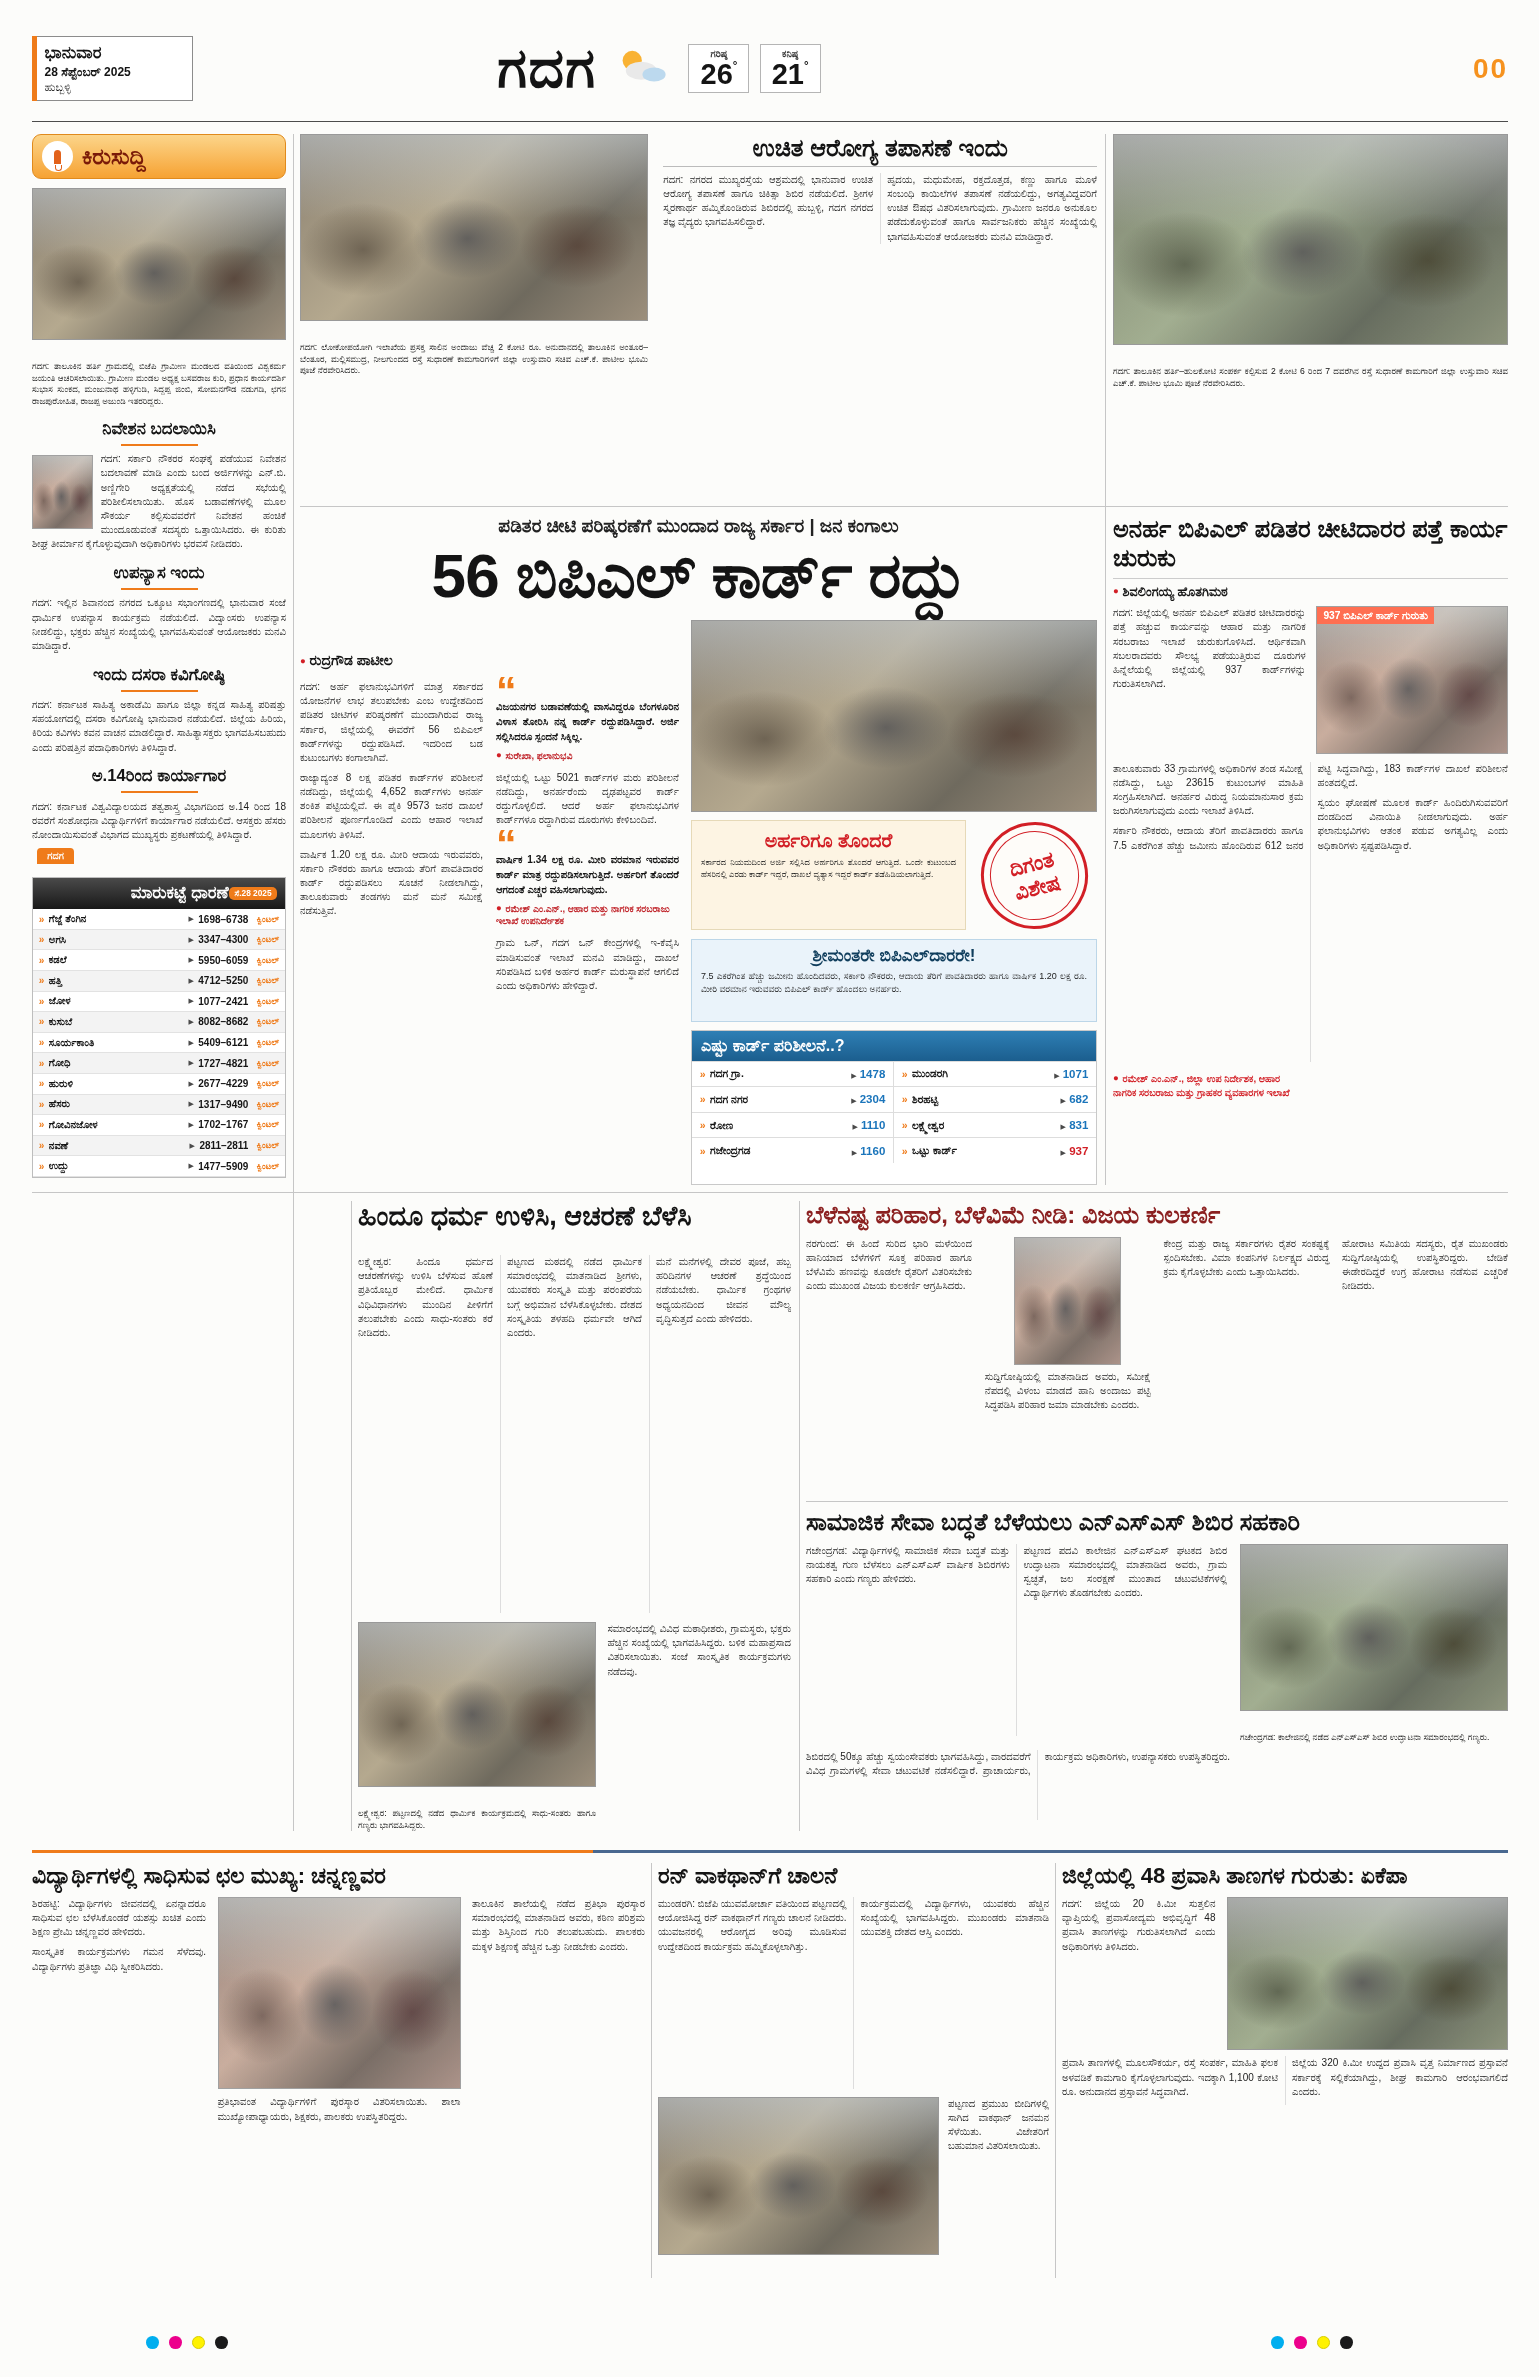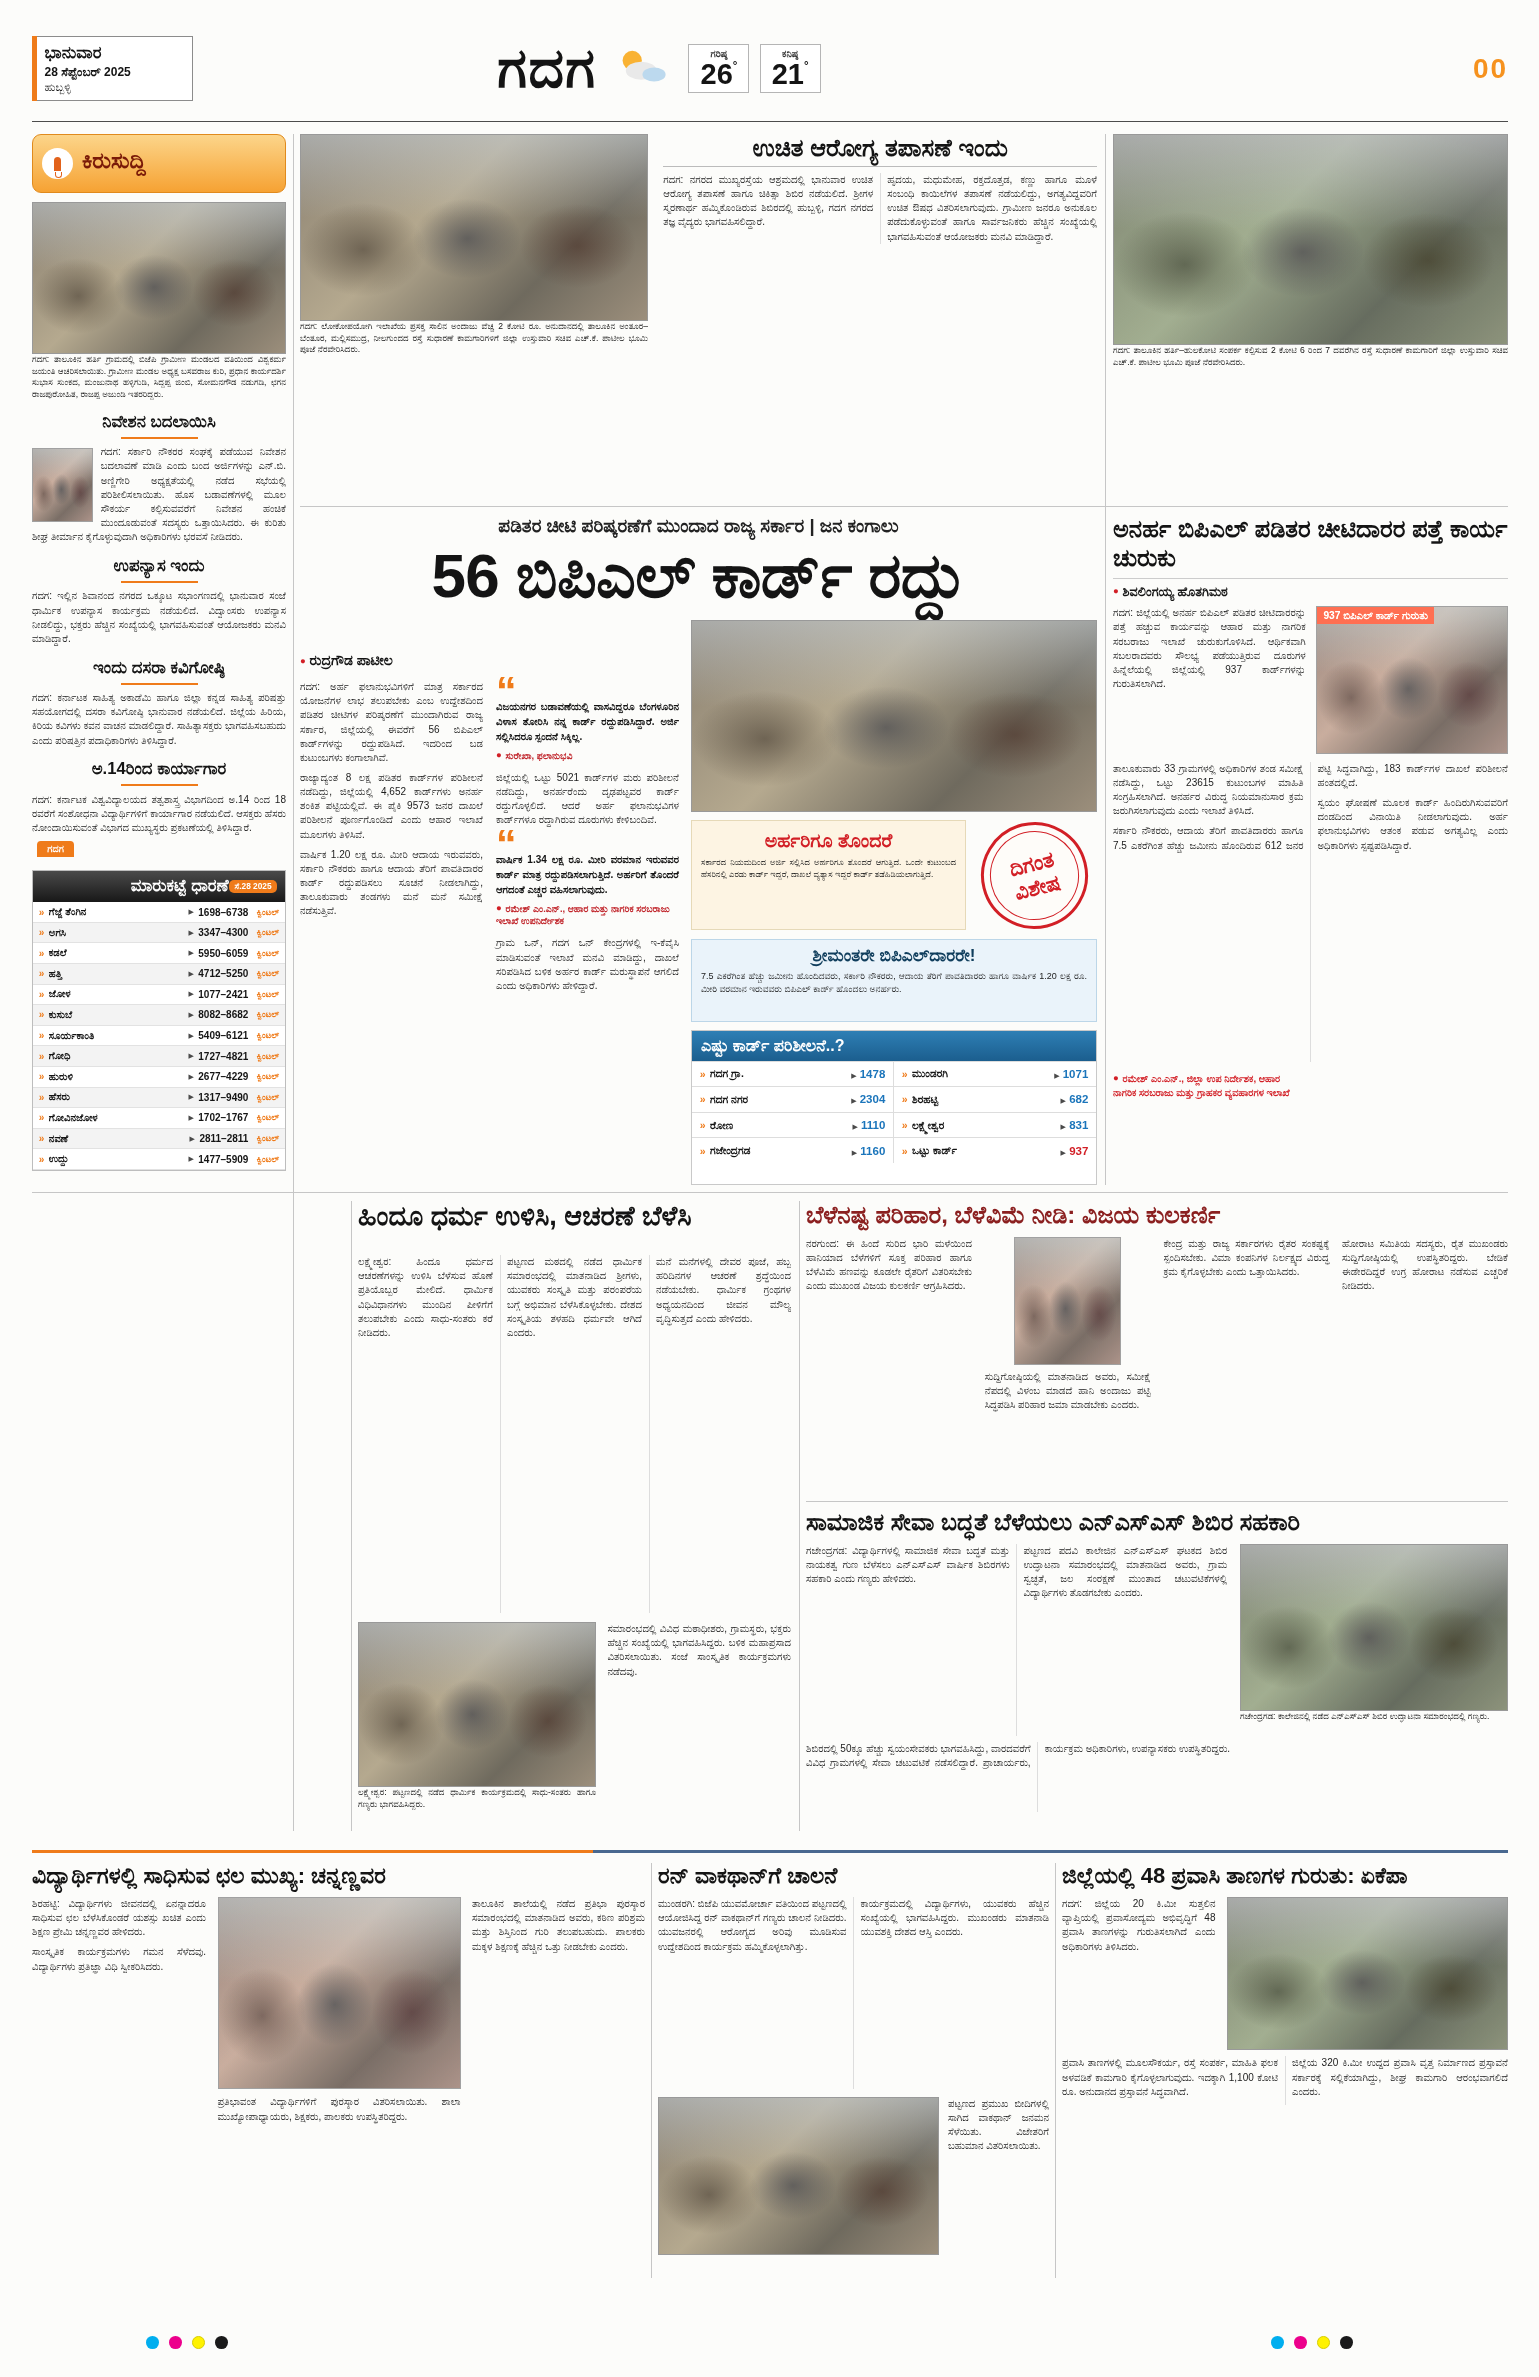--- a/index.html
+++ b/index.html
@@ -7,21 +7,21 @@
 body{font-family:"Liberation Sans","DejaVu Sans",sans-serif;display:flex;justify-content:center;}
 .page{position:relative;width:1540px;height:2377px;background:#fcfcfa;color:#141414;overflow:hidden;}
 .photo{background:linear-gradient(135deg,#8a8070,#b5a98f 40%,#6f6a5e 72%,#9c8f7c);position:relative;overflow:hidden;}
 .photo::after{content:"";position:absolute;inset:0;background:
  radial-gradient(ellipse 30% 42% at 18% 62%, rgba(60,50,40,.55), transparent 60%),
  radial-gradient(ellipse 26% 36% at 48% 56%, rgba(40,45,60,.5), transparent 60%),
  radial-gradient(ellipse 28% 38% at 80% 60%, rgba(70,40,30,.5), transparent 60%),
  linear-gradient(180deg, rgba(195,205,214,.55), transparent 45%);}
 .ph-b{filter:hue-rotate(40deg) saturate(.9);}
 .ph-c{filter:hue-rotate(-25deg) brightness(1.05);padding-left:30px;}
-.cap{font-size:8.6px;line-height:1.35;text-align:justify;padding-top:0;color:#101010;font-weight:500;}
+.cap{font-size:8.6px;line-height:1.35;text-align:justify;padding-top:21px;color:#101010;font-weight:500;}
 .body{font-size:10px;line-height:1.42;text-align:justify;color:#1b1b1b;}
 .body p{margin-bottom:5.8px;}
 .cols2{column-count:2;column-gap:14px;column-rule:0.6px solid #ddd;}
 .cols3{column-count:3;column-gap:14px;column-rule:0.6px solid #ddd;}
 .vline{position:absolute;width:0.6px;background:#c6c6c6;}
 .hline{position:absolute;height:0.6px;background:#c6c6c6;}
 .rule-dark{position:absolute;height:1.3px;background:#4c4c4c;}
 
 .header{position:absolute;left:32px;top:23px;width:1476px;height:91px;display:flex;justify-content:space-between;align-items:center;}
 .datebox{width:161px;border:0.6px solid #8c8c8c;padding:6.4px 7.7px 6.4px 11.5px;position:relative;background:#fff;}
@@ -39,21 +39,21 @@
 .brand{width:383px;display:flex;flex-direction:column;align-items:stretch;}
 .brand-bar{background:linear-gradient(180deg,#f6921e,#e2621b);border-radius:29px 6.4px 6.4px 29px;display:flex;align-items:center;gap:10.2px;padding:6.4px 14px;color:#fff;box-shadow:0 1.3px 2.6px rgba(0,0,0,.25);}
 .brand-logo{width:49px;height:49px;border-radius:50%;background:#fff;display:flex;align-items:center;justify-content:center;flex:none;}
 .brand-logo i{display:block;width:29px;height:29px;border:5.1px solid #e2621b;border-radius:50%;}
 .brand-text{display:flex;flex-direction:column;flex:1;}
 .brand-name{font-size:36px;font-weight:900;line-height:1.05;text-shadow:0.6px 1.3px 1.3px rgba(0,0,0,.25);}
 .brand-tagline{font-size:9.6px;align-self:flex-end;}
 .pagenum{text-align:right;font-size:28px;font-weight:900;color:#f6921e;letter-spacing:1.9px;margin-top:1.3px;line-height:1;}
 
 .leftcol{position:absolute;left:32px;top:134px;width:254px;height:1710px;overflow:hidden;}
-.kpill{display:flex;align-items:flex-start;gap:9px;background:linear-gradient(180deg,#fcd58a,#f6a233);border:0.6px solid #e08a1d;border-radius:9px;padding:13px 9px;margin-bottom:9px;}
+.kpill{display:flex;align-items:center;gap:9px;background:linear-gradient(180deg,#fcd58a,#f6a233);border:0.6px solid #e08a1d;border-radius:9px;padding:6px 9px;margin-bottom:9px;}
 .kpill-icon{width:31px;height:31px;border-radius:50%;background:#fff;display:flex;align-items:center;justify-content:center;flex:none;}
 .kpill-icon b{display:block;width:7.7px;height:14px;background:#e2621b;border-radius:3.8px 3.8px 0 0;position:relative;}
 .kpill-icon b::after{content:"";position:absolute;left:1.3px;top:15.3px;width:5.1px;height:5.1px;border-bottom:1.9px solid #e2621b;border-left:1.9px solid #e2621b;border-right:1.9px solid #e2621b;border-radius:0 0 5.1px 5.1px;}
 .kpill-title{font-size:22px;font-weight:900;color:#7a1a08;}
 .side-head{font-size:16.6px;font-weight:900;text-align:center;margin:11.5px 0 5.1px;}
 .side-rule{width:77px;height:1.9px;background:#ef7b1a;margin:0 auto 6.4px;}
 .portrait{float:left;width:61px;height:74px;margin:2.6px 7.7px 3.8px 0;border:0.6px solid #999;}
 
 .market{margin-top:12.8px;border:0.6px solid #bdbdbd;}
 .market-tab{display:inline-block;background:#ef7b1a;color:#fff;font-weight:bold;font-size:9.6px;padding:1.9px 10.2px;border-radius:3.8px 3.8px 0 0;margin-left:5.1px;}

